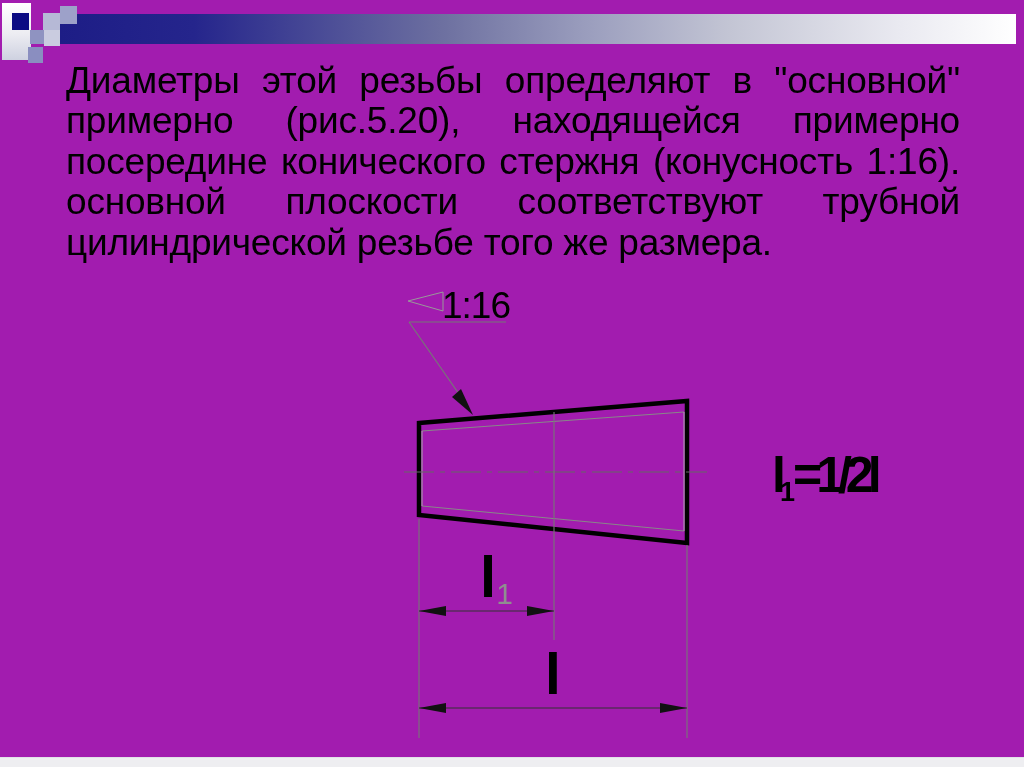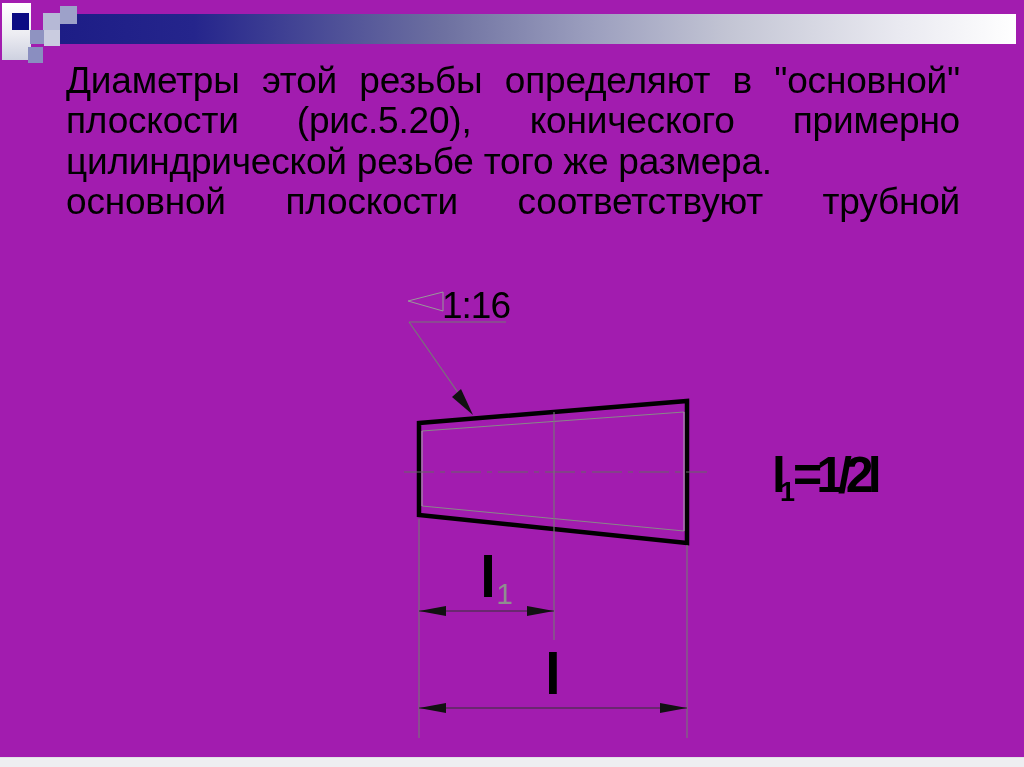--- a/index.html
+++ b/index.html
@@ -47,23 +47,24 @@
   <div class="sq sq-light-big"></div>
   <div class="sq sq-navy"></div>
   <div class="sq sq-lav-a"></div>
   <div class="sq sq-lav-top"></div>
   <div class="sq sq-mid"></div>
   <div class="sq sq-light2"></div>
   <div class="sq sq-small"></div>
 
   <div class="para">
     <div class="jline">Диаметры этой резьбы определяют в "основной"</div>
-    <div class="jline">плоскости (рис.5.20), конического примерно</div>
+    <div class="jline">примерно (рис.5.20), находящейся примерно</div>
+    <div class="jline">посередине конического стержня (конусность 1:16).</div>
+    <div class="jline">основной плоскости соответствуют трубной</div>
     <div class="jline last">цилиндрической резьбе того же размера.</div>
-    <div class="jline">основной плоскости соответствуют трубной</div>
   </div>
 
   <svg class="drawing" viewBox="0 0 1024 767" xmlns="http://www.w3.org/2000/svg">
 
     <polygon points="408,301 443,292 443,311" fill="none" stroke="#999" stroke-width="1"></polygon>
     <line x1="409" y1="322" x2="506" y2="322" stroke="#777" stroke-width="1"></line>
     <line x1="409" y1="322" x2="468" y2="407" stroke="#777" stroke-width="1.2"></line>
     <polygon points="473,415 452,397 461,389" fill="#111"></polygon>
     <text x="442" y="318" font-size="37" letter-spacing="-1" fill="#000">1:16</text>
 

